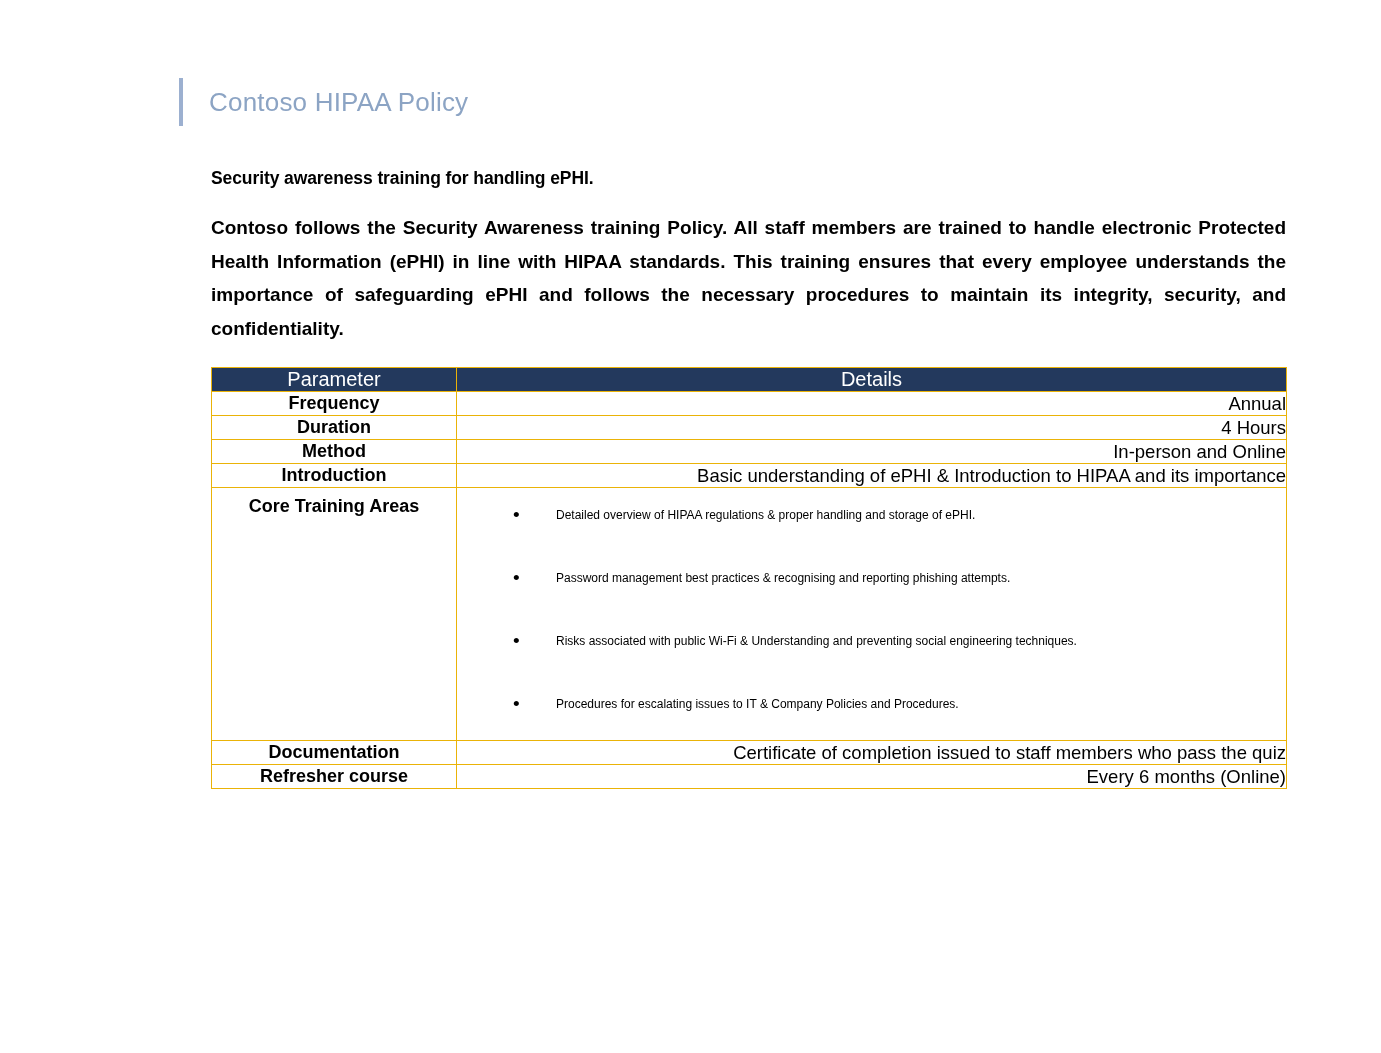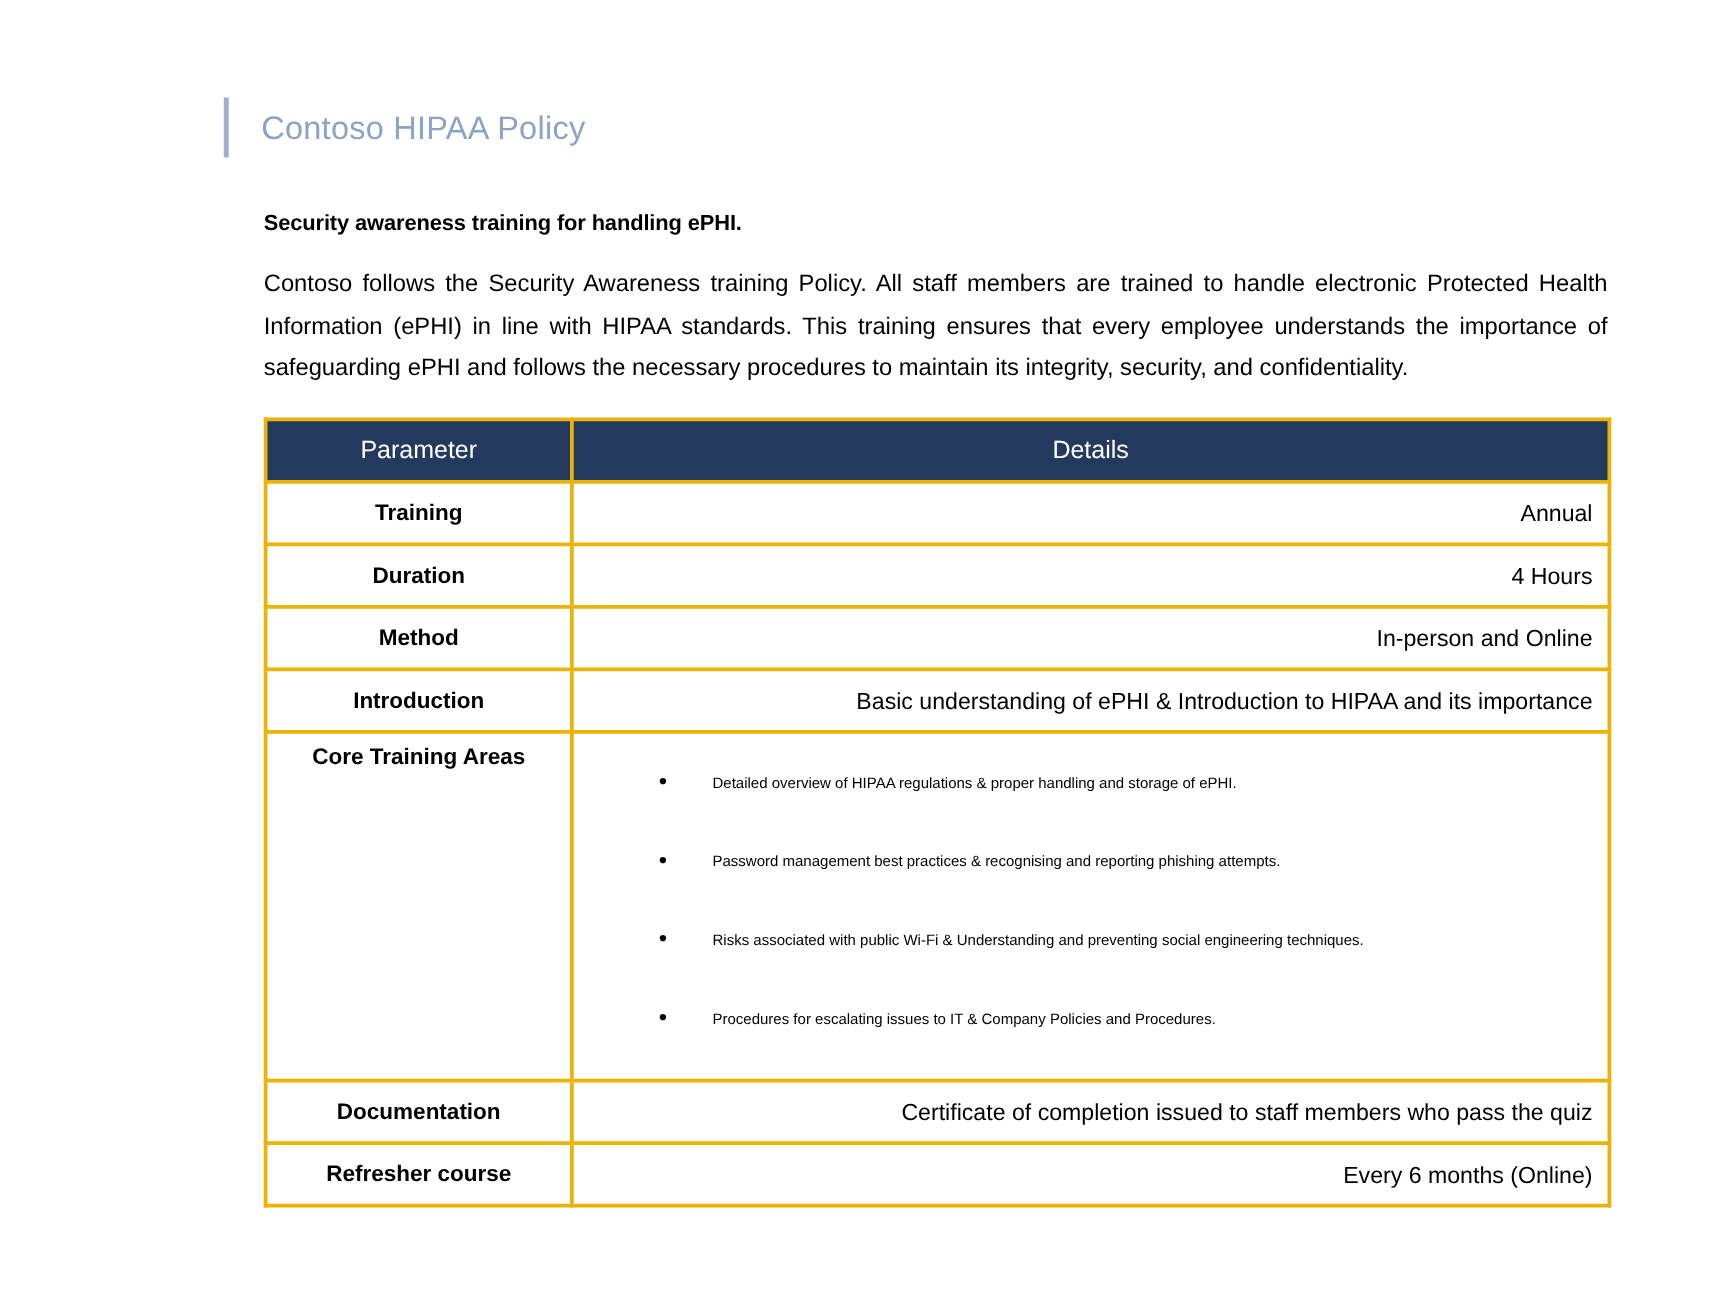--- a/index.html
+++ b/index.html
@@ -55,32 +55,33 @@
     margin: 0 0 22px 0;
     letter-spacing: -0.1px;
   }
   .para {
     font-family: "Liberation Sans", sans-serif;
     font-size: 19px;
     line-height: 33.5px;
     text-align: justify;
     text-justify: inter-word;
     margin: 0 0 22px 0;
+    font-weight: bold;
   }
   table.policy {
     border-collapse: collapse;
     width: 1075px;
     table-layout: fixed;
     font-family: "Liberation Sans", sans-serif;
   }
   table.policy col.c1 { width: 245px; }
   table.policy col.c2 { width: 830px; }
   table.policy th, table.policy td {
-    border: 3px solid #eab308;
-    padding: 12px;
+    border: 1px solid #eab308;
+    padding: 0;
     vertical-align: top;
   }
   thead th {
     background: #23395d;
     color: #ffffff;
     font-weight: 400;
     font-size: 20px;
     text-align: center;
     padding: 4px 0 6px 0;
     border: 1px solid #23395d;
@@ -148,21 +149,21 @@
           <col class="c2">
         </colgroup>
       <thead>
         <tr>
           <th>Parameter</th>
           <th>Details</th>
         </tr>
       </thead>
       <tbody>
         <tr>
-          <td class="param">Training</td>
+          <td class="param">Frequency</td>
           <td class="detail">Annual</td>
         </tr>
         <tr>
           <td class="param">Duration</td>
           <td class="detail">4 Hours</td>
         </tr>
         <tr>
           <td class="param">Method</td>
           <td class="detail">In-person and Online</td>
         </tr>

